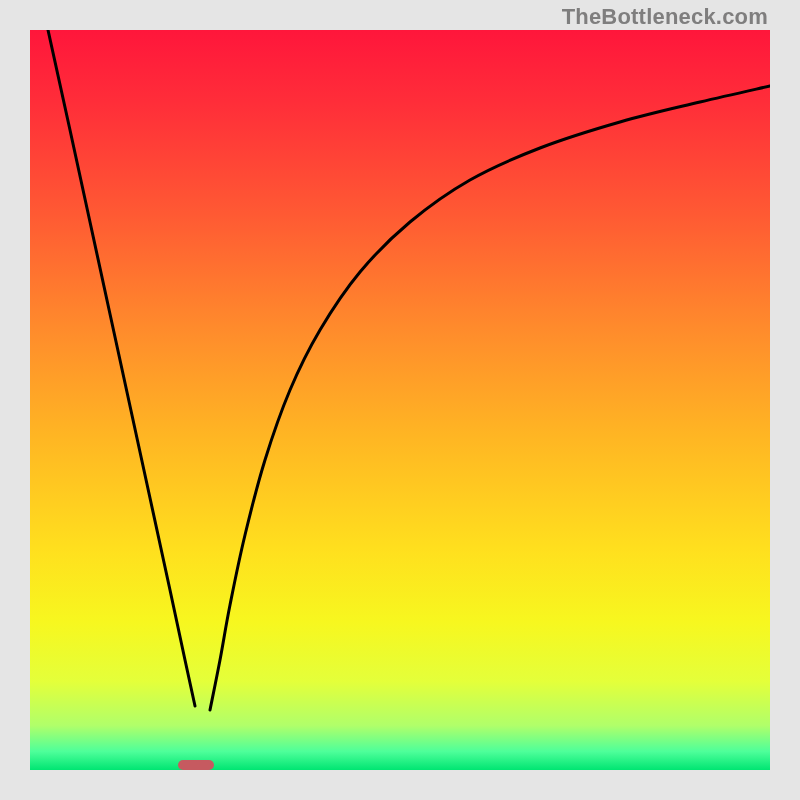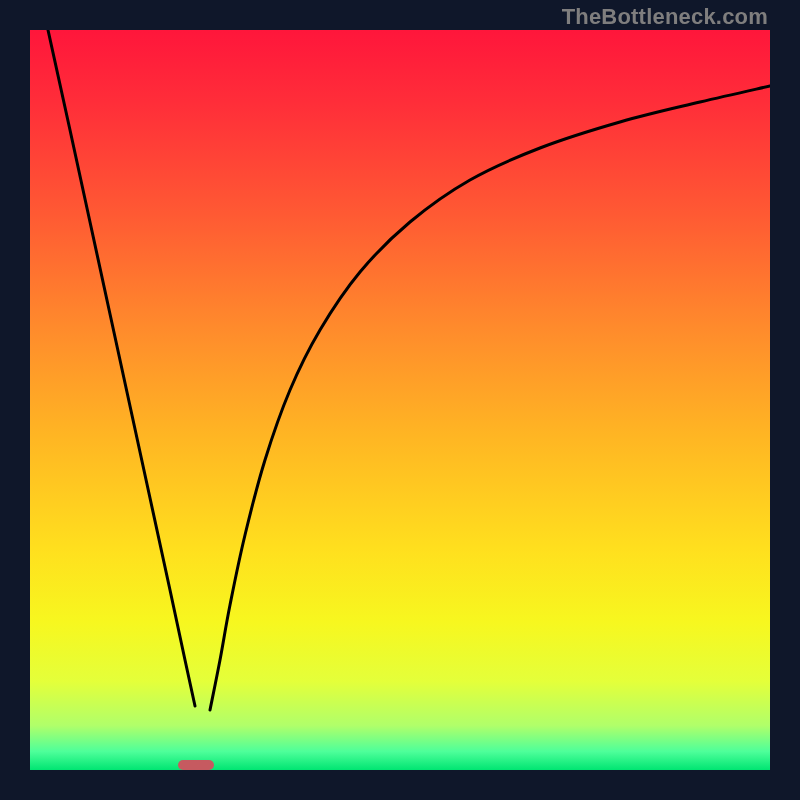--- a/index.html
+++ b/index.html
@@ -9,21 +9,21 @@
     height: 800px;
     background: #000;
     overflow: hidden;
   }
   .frame {
     position: absolute;
     left: 0;
     top: 0;
     width: 800px;
     height: 800px;
-    background: #0f172a;
+    background: #e5e5e5;
   }
   .plot {
     position: absolute;
     left: 30px;
     top: 30px;
     width: 740px;
     height: 740px;
     overflow: hidden;
   }
   .watermark {

